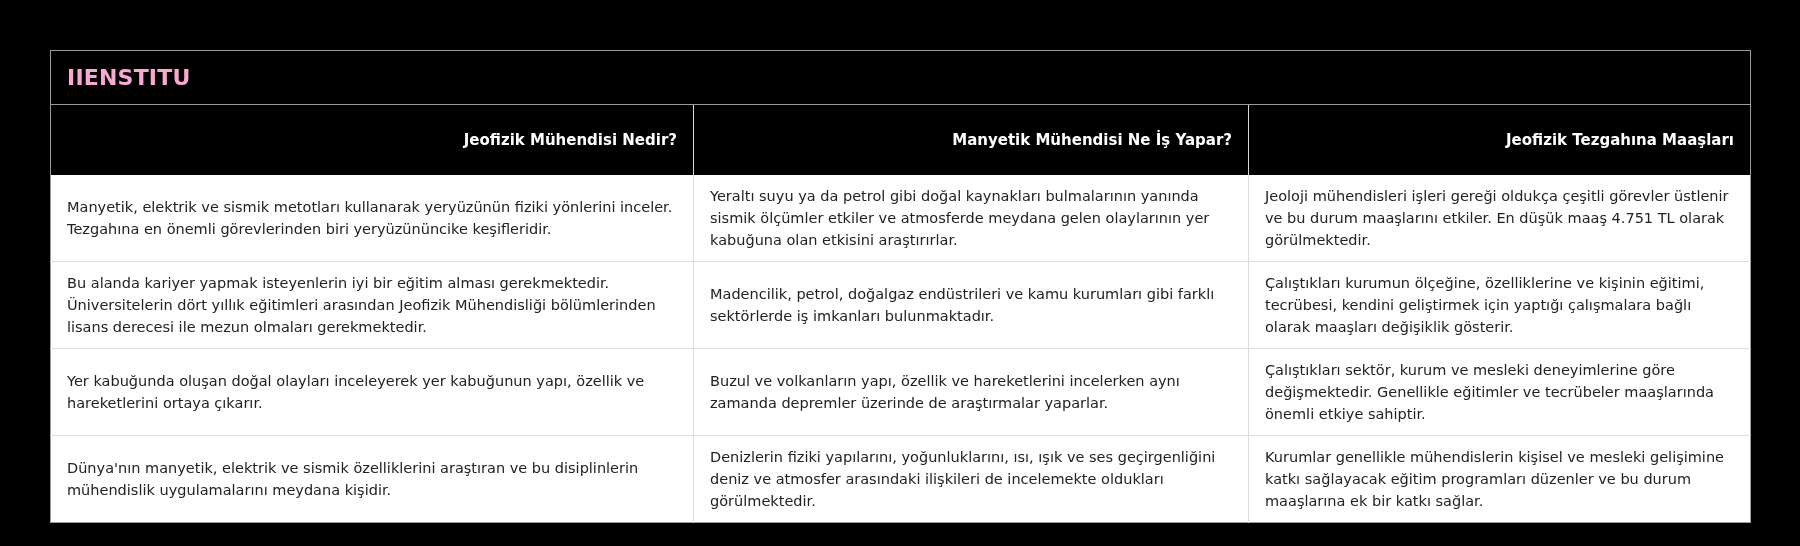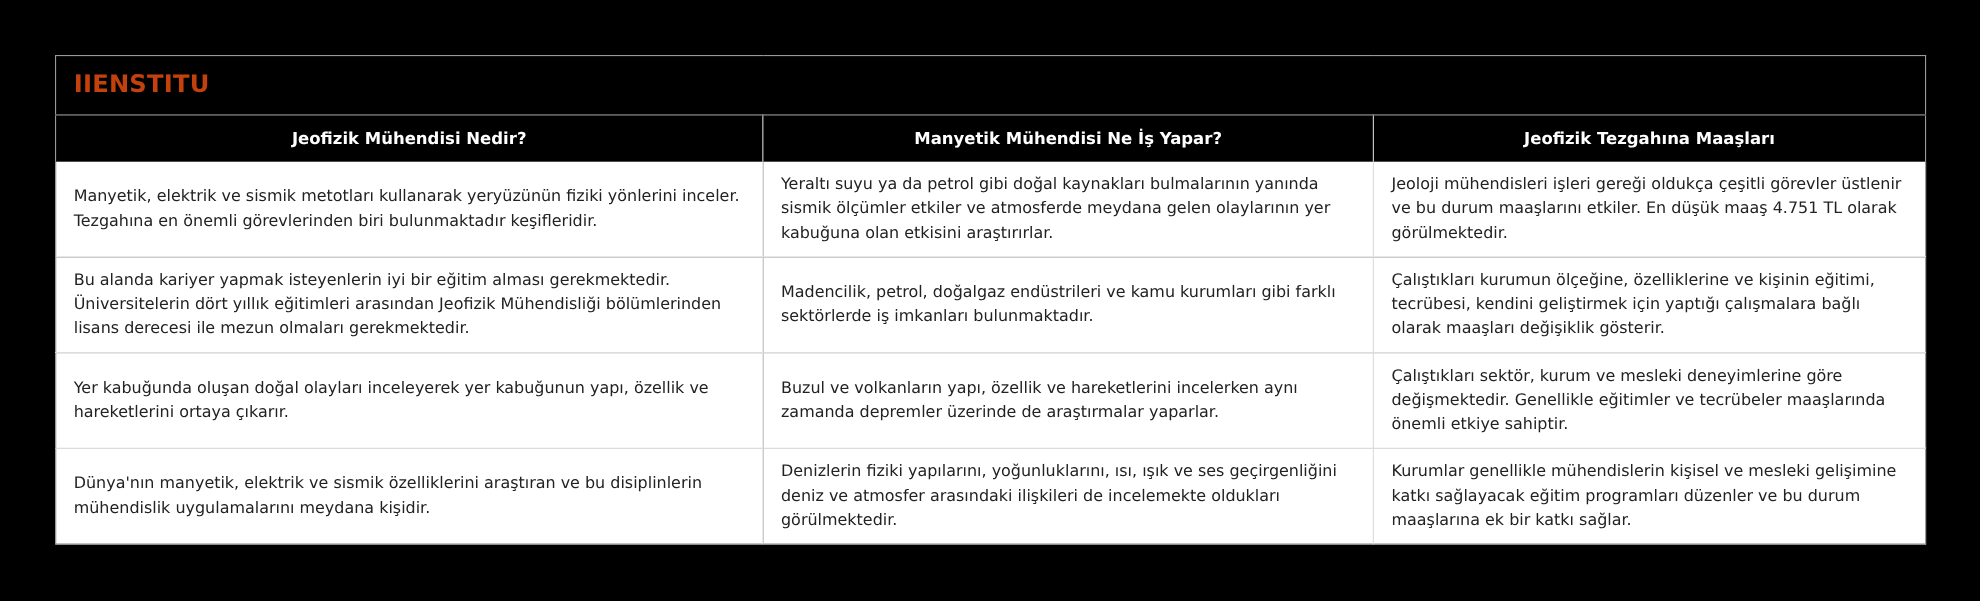--- a/index.html
+++ b/index.html
@@ -20,36 +20,36 @@
       width: 1700px;
     }
     table {
       width: 1700px;
       border-collapse: collapse;
       table-layout: fixed;
       border: 1px solid #9a9a9a;
     }
     .title-row th {
       background: #000;
-      color: #c2410c;
+      color: #f9a8d4;
       text-align: left;
       font-size: 22px;
       font-weight: bold;
       padding: 0 16px;
       height: 53px;
       border-bottom: 1px solid #9a9a9a;
       letter-spacing: 0.2px;
     }
     .head-row th {
       background: #000;
       color: #ffffff;
-      text-align: center;
+      text-align: right;
       font-size: 15px;
       font-weight: bold;
-      padding: 4px 16px;
+      padding: 18px 16px;
       height: 34px;
       border-right: 1px solid #d8d8d8;
     }
     .head-row th:last-child { border-right: none; }
     td {
       background: #ffffff;
       color: #222222;
       font-size: 14.5px;
       line-height: 22px;
       padding: 9px 16px;
@@ -79,21 +79,21 @@
         <th colspan="3">IIENSTITU</th>
       </tr>
       <tr class="head-row">
         <th>Jeofizik Mühendisi Nedir?</th>
         <th>Manyetik Mühendisi Ne İş Yapar?</th>
         <th>Jeofizik Tezgahına Maaşları</th>
       </tr>
     </thead>
     <tbody>
       <tr>
-        <td>Manyetik, elektrik ve sismik metotları kullanarak yeryüzünün fiziki yönlerini inceler. Tezgahına en önemli görevlerinden biri bulunmaktadır keşifleridir.</td>
+        <td>Manyetik, elektrik ve sismik metotları kullanarak yeryüzünün fiziki yönlerini inceler. Tezgahına en önemli görevlerinden biri yeryüzününcike keşifleridir.</td>
         <td>Yeraltı suyu ya da petrol gibi doğal kaynakları bulmalarının yanında sismik ölçümler etkiler ve atmosferde meydana gelen olaylarının yer kabuğuna olan etkisini araştırırlar.</td>
         <td>Jeoloji mühendisleri işleri gereği oldukça çeşitli görevler üstlenir ve bu durum maaşlarını etkiler. En düşük maaş 4.751 TL olarak görülmektedir.</td>
       </tr>
       <tr>
         <td>Bu alanda kariyer yapmak isteyenlerin iyi bir eğitim alması gerekmektedir. Üniversitelerin dört yıllık eğitimleri arasından Jeofizik Mühendisliği bölümlerinden lisans derecesi ile mezun olmaları gerekmektedir.</td>
         <td>Madencilik, petrol, doğalgaz endüstrileri ve kamu kurumları gibi farklı sektörlerde iş imkanları bulunmaktadır.</td>
         <td>Çalıştıkları kurumun ölçeğine, özelliklerine ve kişinin eğitimi, tecrübesi, kendini geliştirmek için yaptığı çalışmalara bağlı olarak maaşları değişiklik gösterir.</td>
       </tr>
       <tr>
         <td>Yer kabuğunda oluşan doğal olayları inceleyerek yer kabuğunun yapı, özellik ve hareketlerini ortaya çıkarır.</td>

